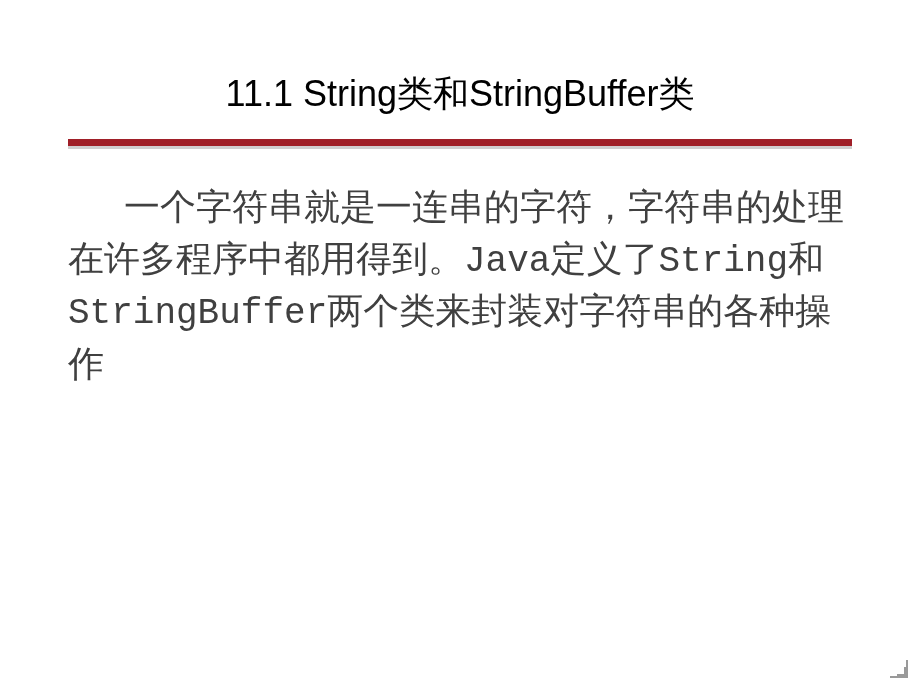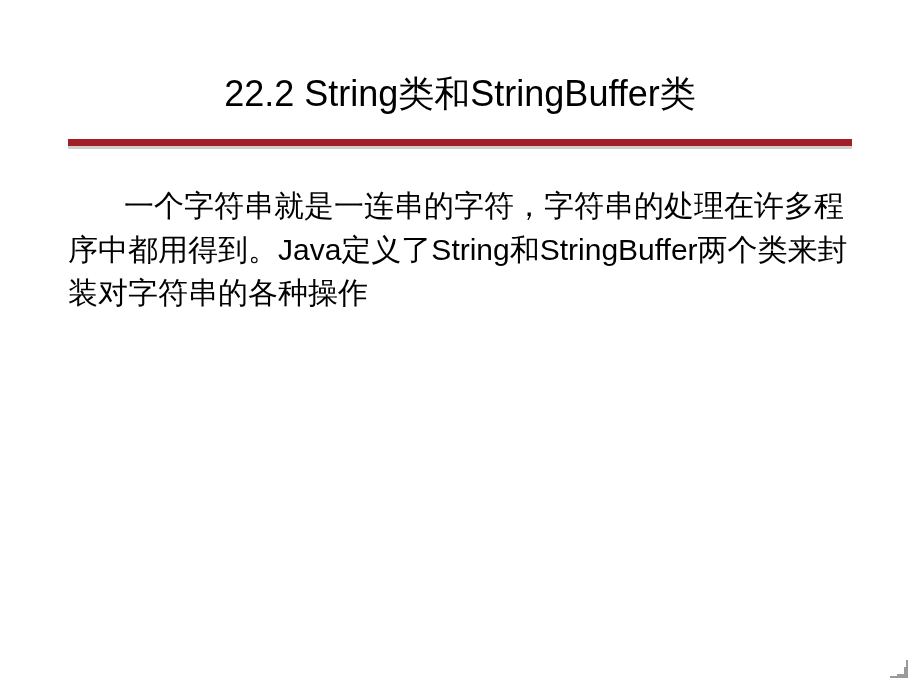--- a/index.html
+++ b/index.html
@@ -37,26 +37,26 @@
       height: 7px;
       background: #a01f28;
       width: 100%;
     }
     .divider-shadow {
       height: 3px;
       background: #d0cfd0;
       width: 100%;
     }
     .body-text {
-      font-size: 30px;
+      font-size: 36px;
       line-height: 1.45;
-      color: #000000;
+      color: #404040;
       text-align: left;
       padding: 0 8px;
-      font-family: Liberation Sans, sans-serif;
+      font-family: Liberation Mono, monospace;
     }
     .body-text .indent {
       display: inline-block;
       width: 56px;
     }
     .corner {
       position: absolute;
       bottom: 12px;
       right: 12px;
       width: 18px;
@@ -88,21 +88,21 @@
       height: 9px;
       border: 2px solid #9a9a9a;
       border-left: none;
       border-top: none;
     }
   </style>
 </head>
 <body>
 
 <div class="slide">
-  <h1 class="title">22.2  String类和StringBuffer类</h1>
+  <h1 class="title">11.1  String类和StringBuffer类</h1>
   <div class="divider-group">
     <div class="divider-red"></div>
     <div class="divider-shadow"></div>
   </div>
   <p class="body-text"><span class="indent"></span><span>一个字符串就是一连串的字符，字符串的处理在许多程序中都用得到。Java定义了String和StringBuffer两个类来封装对字符串的各种操作</span></p>
   <div class="corner">
     <div class="corner-box"></div>
   </div>
 </div>
 

